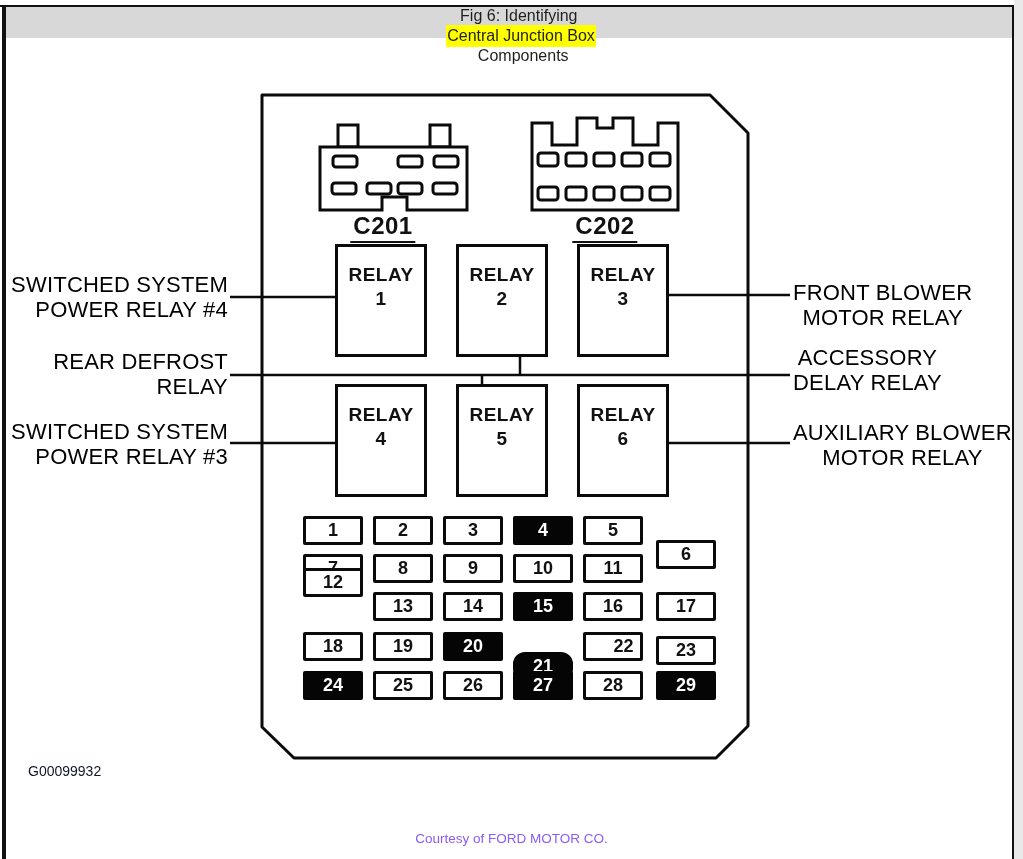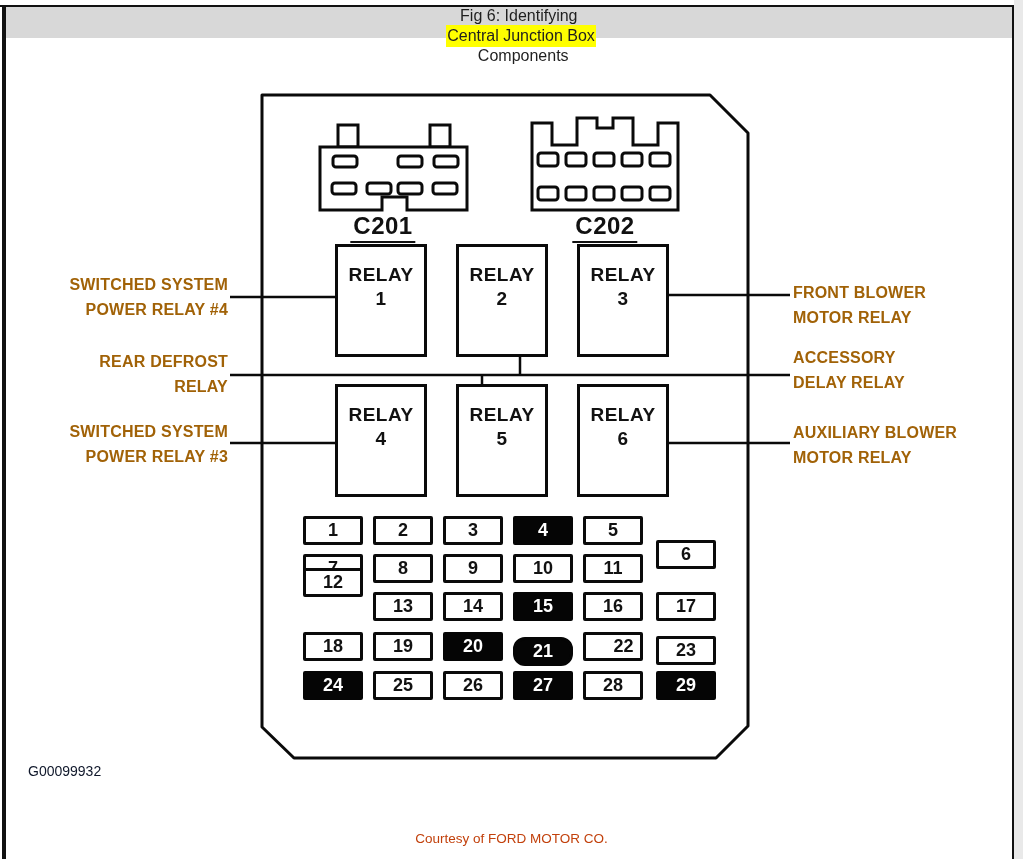--- a/index.html
+++ b/index.html
@@ -23,31 +23,31 @@
     box-sizing:border-box;text-align:center;font-weight:bold;font-size:19px;line-height:24px;
     padding-top:16px;color:#111;letter-spacing:0.5px;
   }
   .fuse{
     position:absolute;width:60px;height:29px;border:3px solid #0a0a0a;background:#fff;
     box-sizing:border-box;text-align:center;font-weight:bold;font-size:18px;line-height:22px;
     color:#111;border-radius:2px;
   }
   .fuse.filled{background:#050505;color:#fff;border-color:#050505;}
   .side-label{
-    position:absolute;font-weight:bold;font-size:16px;line-height:25px;color:#a16207;
+    position:absolute;font-weight:normal;font-size:22px;line-height:25px;color:#000000;
     white-space:nowrap;letter-spacing:0.2px;
   }
   .side-label.left{right:795px;text-align:right;}
-  .side-label.right{left:793px;text-align:left;}
+  .side-label.right{left:793px;text-align:center;}
   .conn-label{
     position:absolute;transform:translateX(-50%);font-weight:bold;font-size:24px;color:#111;
     border-bottom:2px solid #111;padding:0 3px 1px 3px;letter-spacing:0.5px;
   }
   .fig-code{position:absolute;left:28px;top:763px;font-size:14px;color:#0f172a;}
-  .credit{position:absolute;left:0;top:831px;width:1023px;text-align:center;font-size:13.5px;color:#c2410c;}
+  .credit{position:absolute;left:0;top:831px;width:1023px;text-align:center;font-size:13.5px;color:#8b5cf6;}
 </style>
 </head>
 <body>
 
 <div class="right-gutter"></div>
 <div class="frame-top"></div>
 <div class="frame-left"></div>
 <div class="frame-right"></div>
 
 <div class="title-bar" style="background: rgb(216, 216, 216); flex-direction: column;">
@@ -139,21 +139,21 @@
     <div class="fuse" style="left: 583px; top: 554px;">11</div>
     <div class="fuse" style="left: 303px; top: 568px;">12</div>
     <div class="fuse" style="left: 373px; top: 592px;">13</div>
     <div class="fuse" style="left: 443px; top: 592px;">14</div>
     <div class="fuse filled" style="left: 513px; top: 592px;">15</div>
     <div class="fuse" style="left: 583px; top: 592px;">16</div>
     <div class="fuse" style="left: 656px; top: 592px;">17</div>
     <div class="fuse" style="left: 303px; top: 632px;">18</div>
     <div class="fuse" style="left: 373px; top: 632px;">19</div>
     <div class="fuse filled" style="left: 443px; top: 632px;">20</div>
-    <div class="fuse filled" style="left: 513px; top: 637px; border-radius: 12px;">21</div>
+    <div class="fuse filled" style="left: 513px; top: 652px; border-radius: 12px;">21</div>
     <div class="fuse" style="left: 583px; top: 632px; padding-left: 21px;">22</div>
     <div class="fuse" style="left: 656px; top: 636px;">23</div>
     <div class="fuse filled" style="left: 303px; top: 671px;">24</div>
     <div class="fuse" style="left: 373px; top: 671px;">25</div>
     <div class="fuse" style="left: 443px; top: 671px;">26</div>
     <div class="fuse filled" style="left: 513px; top: 671px;">27</div>
     <div class="fuse" style="left: 583px; top: 671px;">28</div>
     <div class="fuse filled" style="left: 656px; top: 671px;">29</div>
   </div>
 <div>

